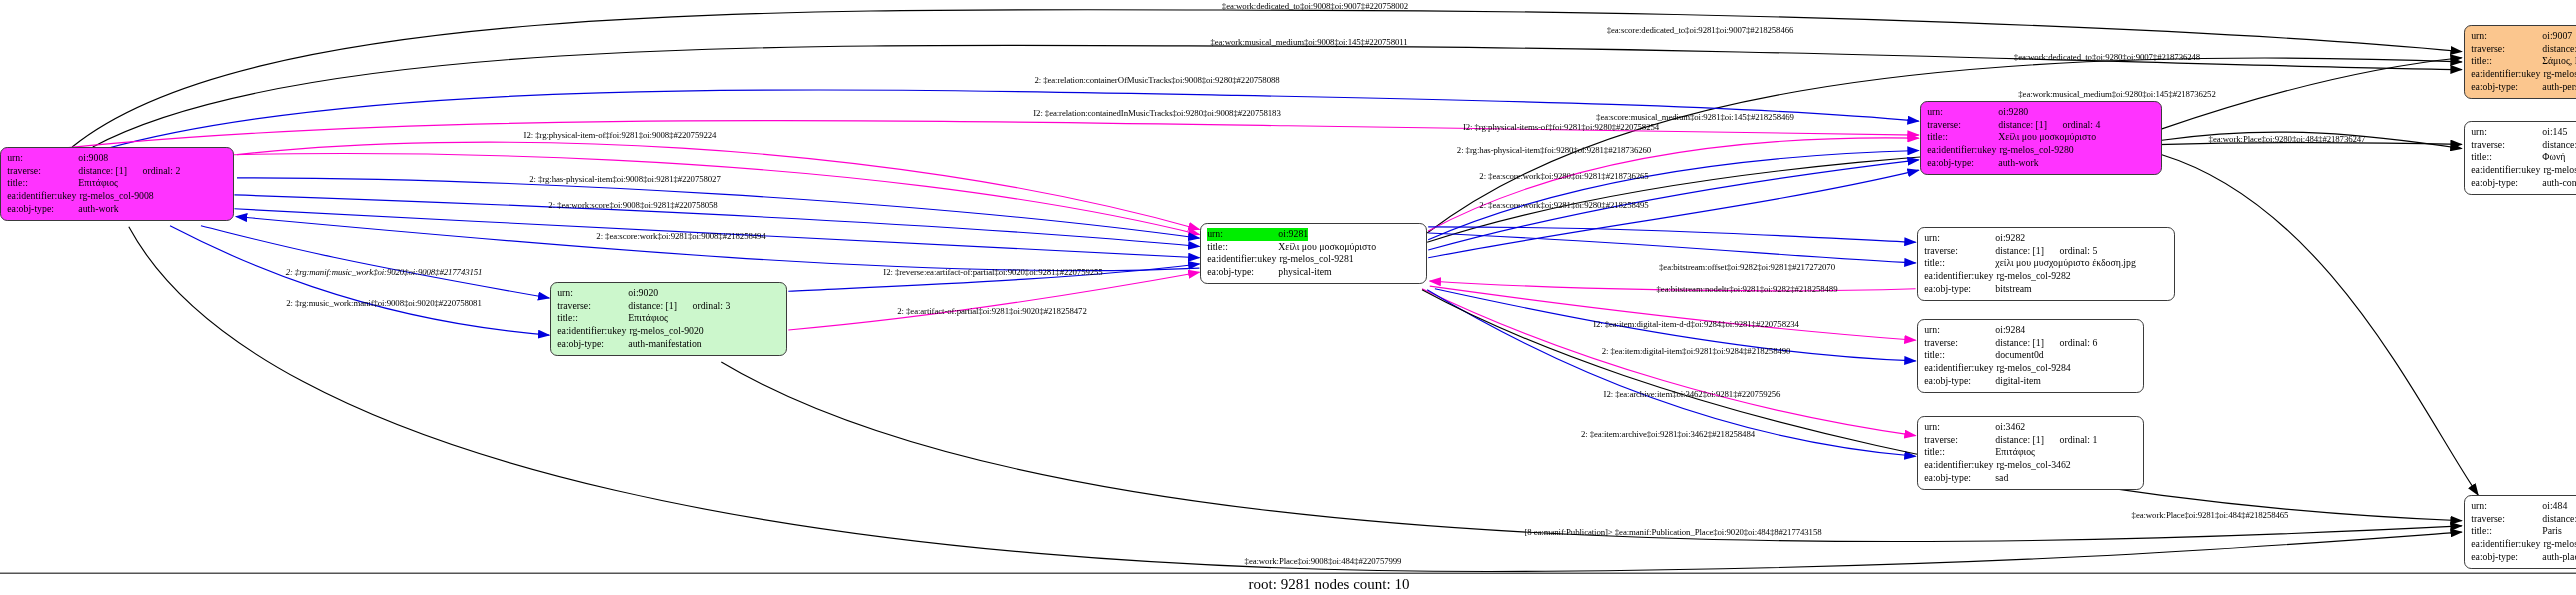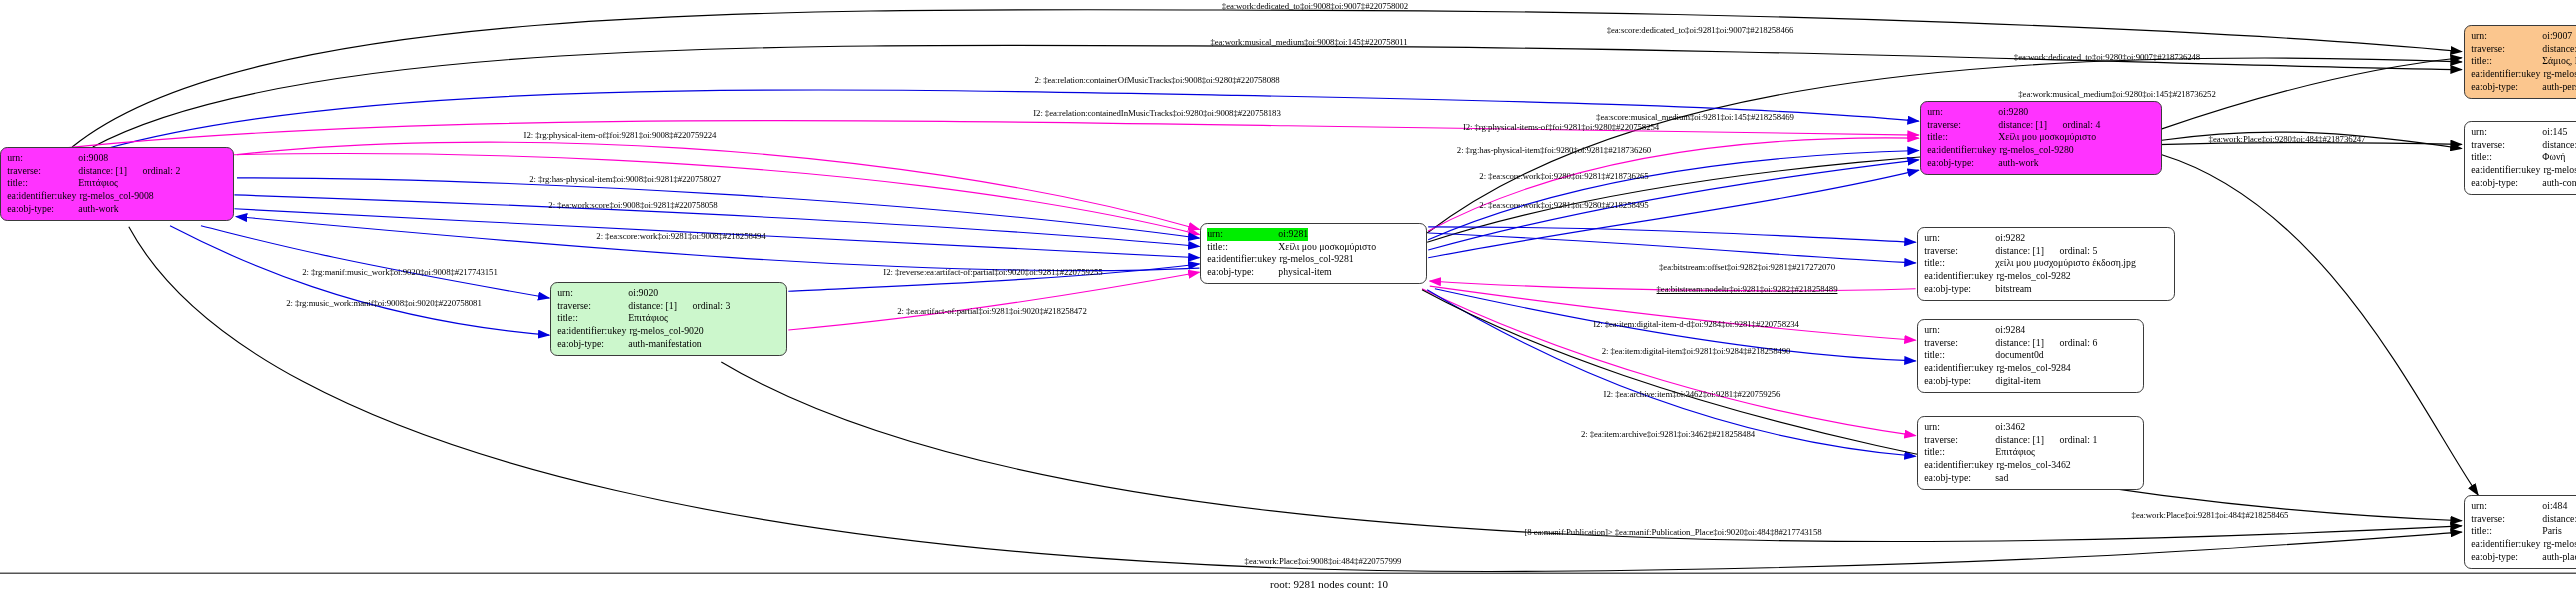--- a/index.html
+++ b/index.html
@@ -58,21 +58,21 @@
     position: absolute;
     font-family: "Liberation Serif", "DejaVu Serif", serif;
     font-size: 8.8px;
     color: #000000;
     white-space: nowrap;
     transform: translate(-50%, -50%);
     letter-spacing: -0.1px;
   }
   .footer-label {
     position: absolute;
-    font-size: 11px;
+    font-size: 15px;
     white-space: nowrap;
     transform: translate(-50%, -50%);
   }
 </style>
 </head>
 <body>
 
 <div id="canvas">
 
   <svg class="edges" viewBox="0 0 5256 1156" preserveAspectRatio="none">
@@ -389,24 +389,24 @@
   <div class="edge-label" style="left:2117px; top:94px;">‡ea:work:musical_medium‡oi:9280‡oi:145‡#218736252</div>
   <div class="edge-label" style="left:620px; top:135px;">I2: ‡rg:physical-item-of‡foi:9281‡oi:9008‡#220759224</div>
   <div class="edge-label" style="left:1554px; top:150px;">2: ‡rg:has-physical-item‡foi:9280‡oi:9281‡#218736260</div>
   <div class="edge-label" style="left:1695px; top:117px;">‡ea:score:musical_medium‡oi:9281‡oi:145‡#218258469</div>
   <div class="edge-label" style="left:2287px; top:115px;margin-top:24px;">‡ea:work:Place‡oi:9280‡oi:484‡#218736247</div>
   <div class="edge-label" style="left:625px; top:179px;">2: ‡rg:has-physical-item‡oi:9008‡oi:9281‡#220758027</div>
   <div class="edge-label" style="left:1564px; top:176px;">2: ‡ea:score:work‡oi:9280‡oi:9281‡#218736265</div>
   <div class="edge-label" style="left:633px; top:205px;">2: ‡ea:work:score‡oi:9008‡oi:9281‡#220758058</div>
   <div class="edge-label" style="left:1564px; top:205px;">2: ‡ea:score:work‡oi:9281‡oi:9280‡#218258495</div>
   <div class="edge-label" style="left:633px; top:236px;margin-left:48px;">2: ‡ea:score:work‡oi:9281‡oi:9008‡#218258494</div>
-  <div class="edge-label" style="left:400px;  top:272px;">2: ‡rg:manif:music_work‡oi:9020‡oi:9008‡#217743151</div>
+  <div class="edge-label" style="left:384px;  top:272px;font-style:italic;">2: ‡rg:manif:music_work‡oi:9020‡oi:9008‡#217743151</div>
   <div class="edge-label" style="left:1747px; top:267px;">‡ea:bitstream:offset‡oi:9282‡oi:9281‡#217272070</div>
   <div class="edge-label" style="left:993px; top:272px;">I2: ‡reverse:ea:artifact-of:partial‡oi:9020‡oi:9281‡#220759255</div>
-  <div class="edge-label" style="left:1747px; top:289px;text-decoration:underline;">‡ea:bitstream:nodeltr‡oi:9281‡oi:9282‡#218258489</div>
+  <div class="edge-label" style="left:1747px; top:289px;">‡ea:bitstream:nodeltr‡oi:9281‡oi:9282‡#218258489</div>
   <div class="edge-label" style="left:384px;  top:303px;">2: ‡rg:music_work:manif‡oi:9008‡oi:9020‡#220758081</div>
   <div class="edge-label" style="left:1696px; top:324px;font-family:Liberation Serif, serif;">I2: ‡ea:item:digital-item-d-d‡oi:9284‡oi:9281‡#220758234</div>
   <div class="edge-label" style="left:992px; top:311px;">2: ‡ea:artifact-of:partial‡oi:9281‡oi:9020‡#218258472</div>
   <div class="edge-label" style="left:1696px; top:351px;">2: ‡ea:item:digital-item‡oi:9281‡oi:9284‡#218258490</div>
   <div class="edge-label" style="left:1668px; top:394px;margin-left:24px;">I2: ‡ea:archive:item‡oi:3462‡oi:9281‡#220759256</div>
   <div class="edge-label" style="left:1668px; top:434px;">2: ‡ea:item:archive‡oi:9281‡oi:3462‡#218258484</div>
   <div class="edge-label" style="left:2210px; top:515px;">‡ea:work:Place‡oi:9281‡oi:484‡#218258465</div>
   <div class="edge-label" style="left:1673px; top:532px;">[8 ea:manif:Publication]&gt; ‡ea:manif:Publication_Place‡oi:9020‡oi:484‡8#217743158</div>
   <div class="edge-label" style="left:1323px; top:561px;">‡ea:work:Place‡oi:9008‡oi:484‡#220757999</div>
 

